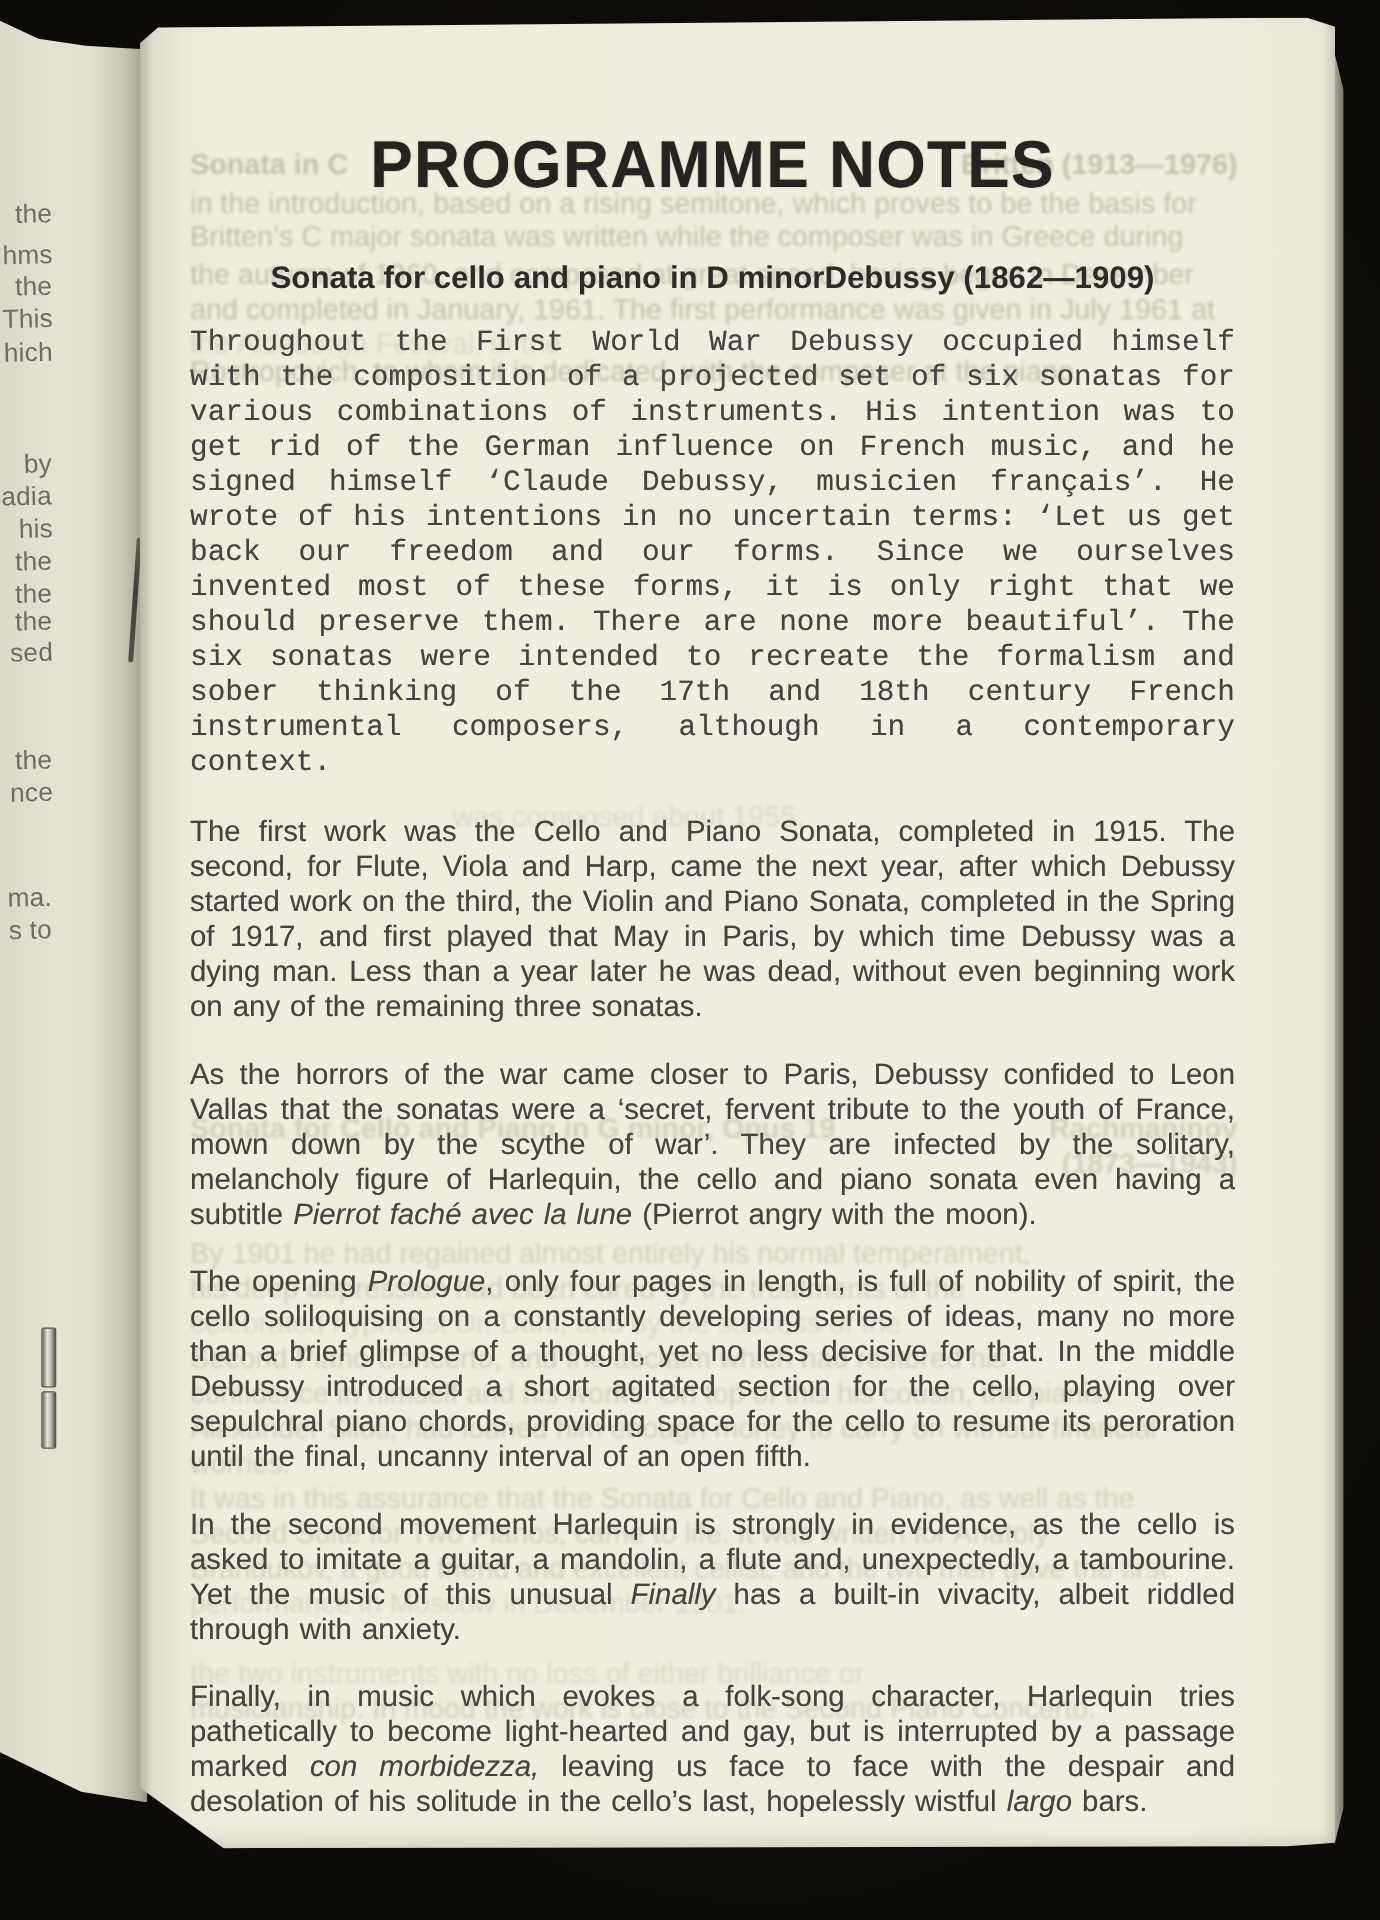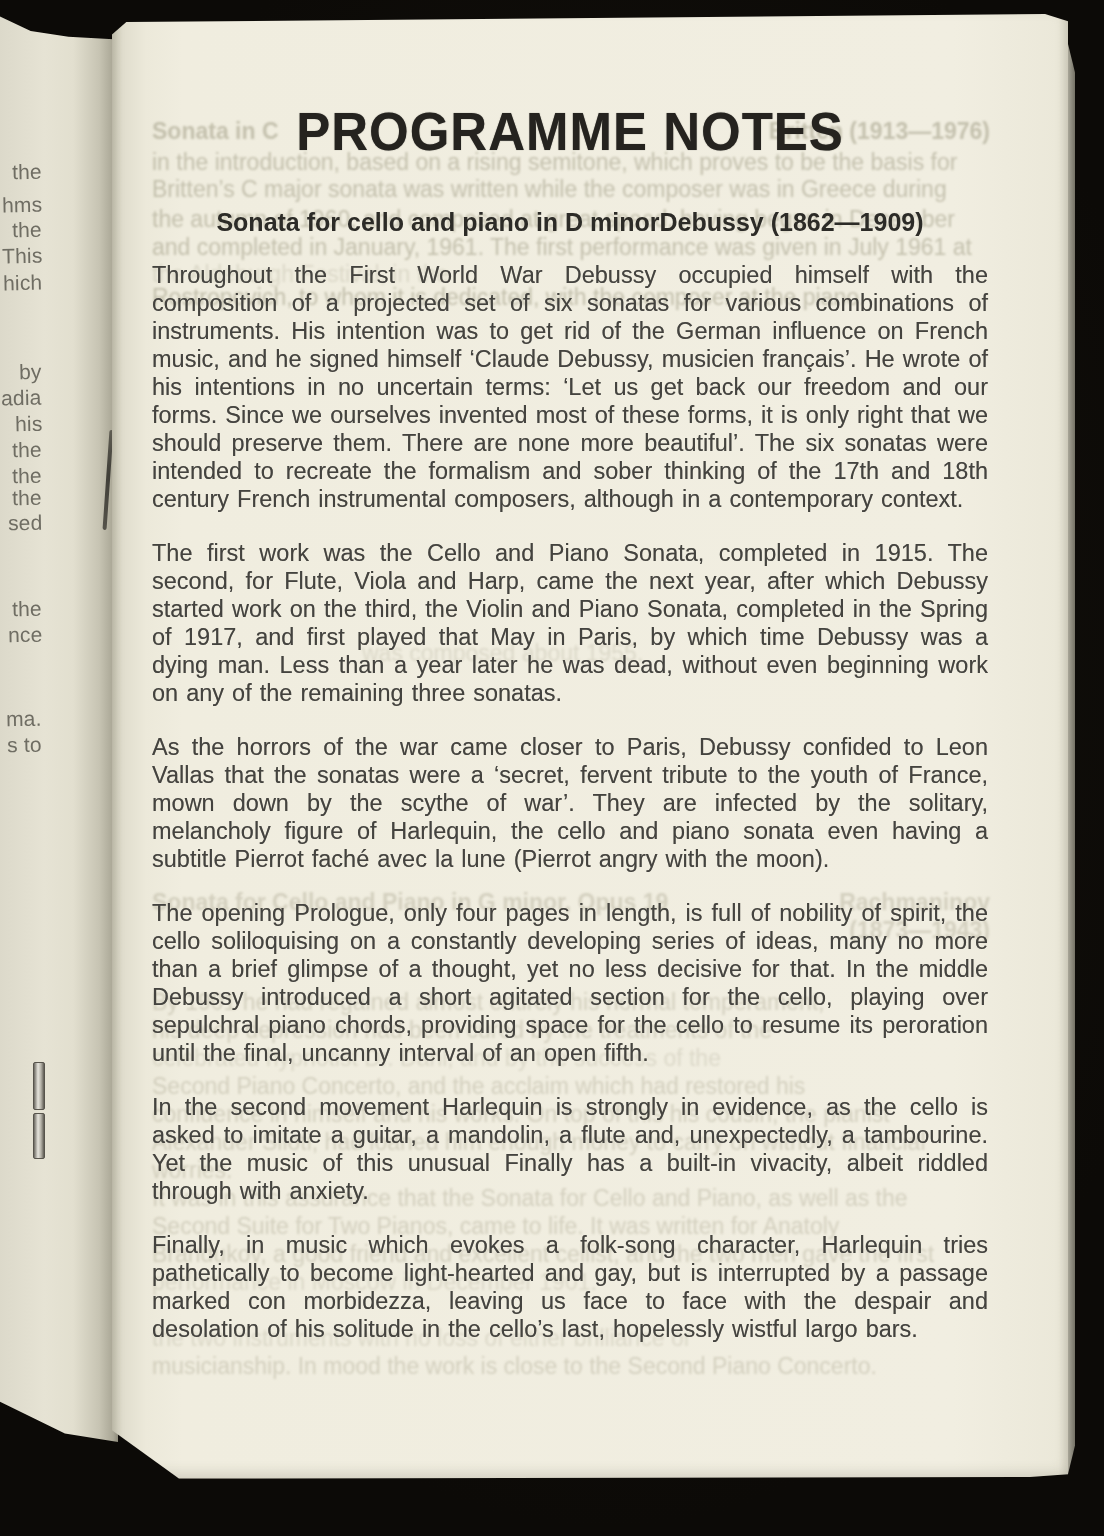--- a/index.html
+++ b/index.html
@@ -74,22 +74,22 @@
   #byline{margin-top:15px;text-align:center;font-size:26px;color:#3c3b37;}
   #work-heading{
     margin-top:47px;display:flex;justify-content:center;align-items:baseline;
     font-size:25px;font-weight:bold;color:#2c2b27;
   }
   .para{
     margin:26px 0 0 0;
     font-size:23.5px;line-height:28px;text-align:justify;word-spacing:1.5px;
     color:#44433f;text-shadow:0 0 .5px rgba(60,58,52,.4);
   }
-  .para:first-of-type{margin-top:24px;}
-  .it{}
+  .para:first-of-type{margin-top:24px;font-family:Liberation Mono, monospace;}
+  .it{font-style:italic;}
 </style>
 </head>
 <body>
 
 <div id="stage">
 
   <div id="left-page">
       <div class="fragment" style="top: 152px;">the</div>
       <div class="fragment" style="top: 185px;">hms</div>
       <div class="fragment" style="top: 210px;">the</div>

